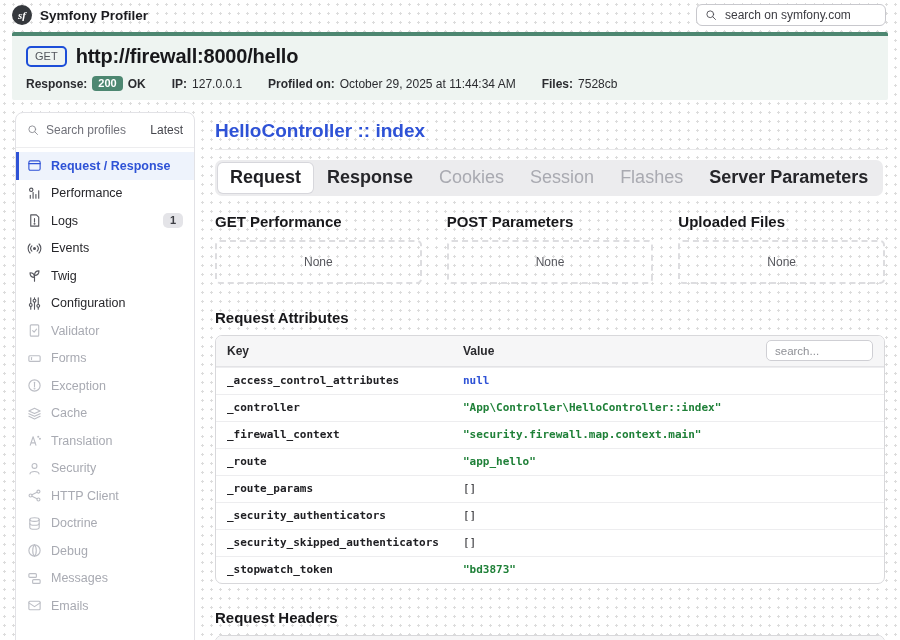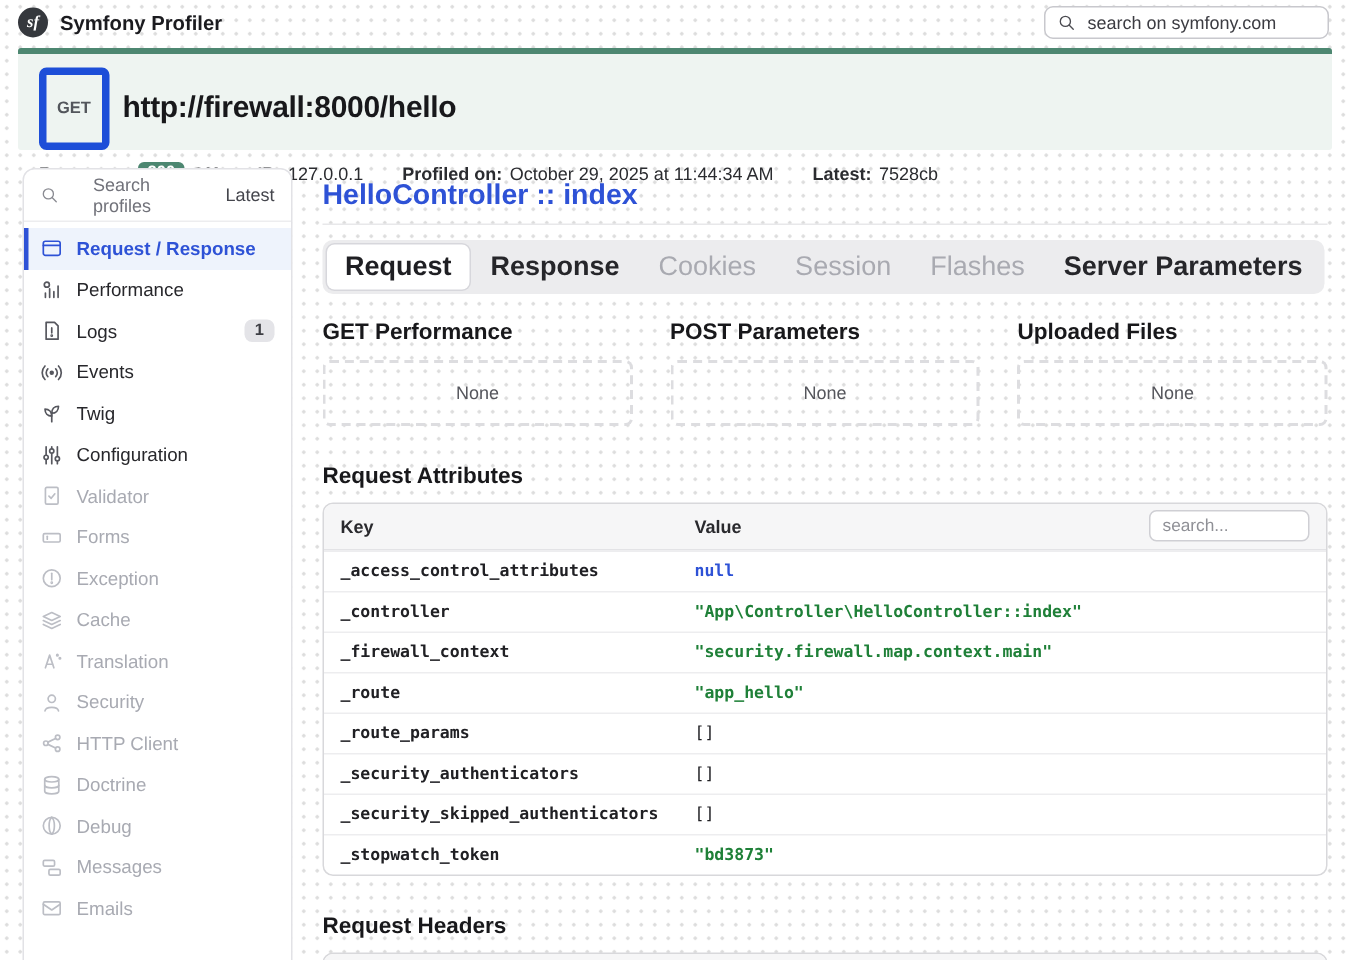--- a/index.html
+++ b/index.html
@@ -21,32 +21,32 @@
   .top-search{margin-left:auto;width:190px;height:22px;background:#fff;border:1px solid #c8c8cd;border-radius:6px;
         display:flex;align-items:center;gap:6px;padding:0 8px;box-sizing:border-box;color:#4c4c52;}
   .top-search .icon{width:12px;height:12px;}
   .top-search input{border:none;outline:none;background:transparent;font-size:12px;color:#3c3c42;width:100%;font-family:"Liberation Sans",sans-serif;}
   .top-search input::placeholder{color:#3c3c42;opacity:1;}
 
   
   .summary{position:absolute;left:12px;right:12px;top:32px;height:68px;box-sizing:border-box;
         background:#eef4f1;border-top:4px solid #4d8771;border-radius:2px;padding:9px 14px;}
   .summary .url-line{display:flex;align-items:center;gap:9px;}
-  .method-badge{font-size:11px;font-weight:bold;color:#53565c;border:5px solid #1d4ed8;border-radius:5px;padding:17px 7px;line-height:1;}
+  .method-badge{font-size:11px;font-weight:normal;color:#53565c;border:2px solid #1d4ed8;border-radius:5px;padding:3px 7px;line-height:1;}
   .url{font-size:20px;font-weight:bold;color:#18181b;letter-spacing:-0.2px;}
   .meta-line{display:flex;align-items:center;gap:26px;margin-top:8px;font-size:12px;color:#2b2c30;}
   .meta-item{display:flex;align-items:center;gap:5px;}
   .meta-label{font-weight:bold;}
   .status-badge{background:#4d8771;color:#fff;font-weight:bold;font-size:11px;border-radius:4px;padding:2px 6px;line-height:1;}
   .status-text{font-weight:bold;}
 
   
   .sidebar{position:absolute;left:15px;top:112px;width:180px;bottom:-2px;background:#fff;border:1px solid #e2e2e6;
         border-radius:8px 8px 0 0;box-sizing:border-box;overflow:hidden;}
-  .sidebar-search{height:34px;display:flex;align-items:center;gap:23px;padding:0 11px;border-bottom:1px solid #ededef;
+  .sidebar-search{height:34px;display:flex;align-items:center;gap:7px;padding:0 11px;border-bottom:1px solid #ededef;
         font-size:12px;color:#71727a;}
   .sidebar-search .icon{width:12px;height:12px;color:#8a8b92;}
   .latest{margin-left:auto;color:#45464d;font-size:12px;text-decoration:none;}
   .nav{padding:4px 0;}
   .nav-item{height:27.5px;display:flex;align-items:center;gap:9px;padding:0 11px;font-size:12.5px;cursor:pointer;}
   .nav-item .icon{width:15px;height:15px;flex:none;}
   .nav-item.enabled{color:#27272b;}
   .nav-item.enabled .icon{color:#56575e;}
   .nav-item.active{color:#2e52d6;font-weight:bold;background:#eef3fc;box-shadow:inset 3px 0 0 #2e52d6;}
   .nav-item.active .icon{color:#2e52d6;}
@@ -115,21 +115,21 @@
     </span>
     <span class="meta-item">
       <span class="meta-label">IP:</span>
       <span>127.0.0.1</span>
     </span>
     <span class="meta-item">
       <span class="meta-label">Profiled on:</span>
       <span>October 29, 2025 at 11:44:34 AM</span>
     </span>
     <span class="meta-item">
-      <span class="meta-label">Latest:</span>
+      <span class="meta-label">Files:</span>
       <span>7528cb</span>
     </span>
   </div>
 </div>
 
 <div class="sidebar">
   <div class="sidebar-search">
     <span class="icon">
       <svg viewBox="0 0 16 16" width="12" height="12">
           <circle cx="7" cy="7" r="4.5"></circle>

